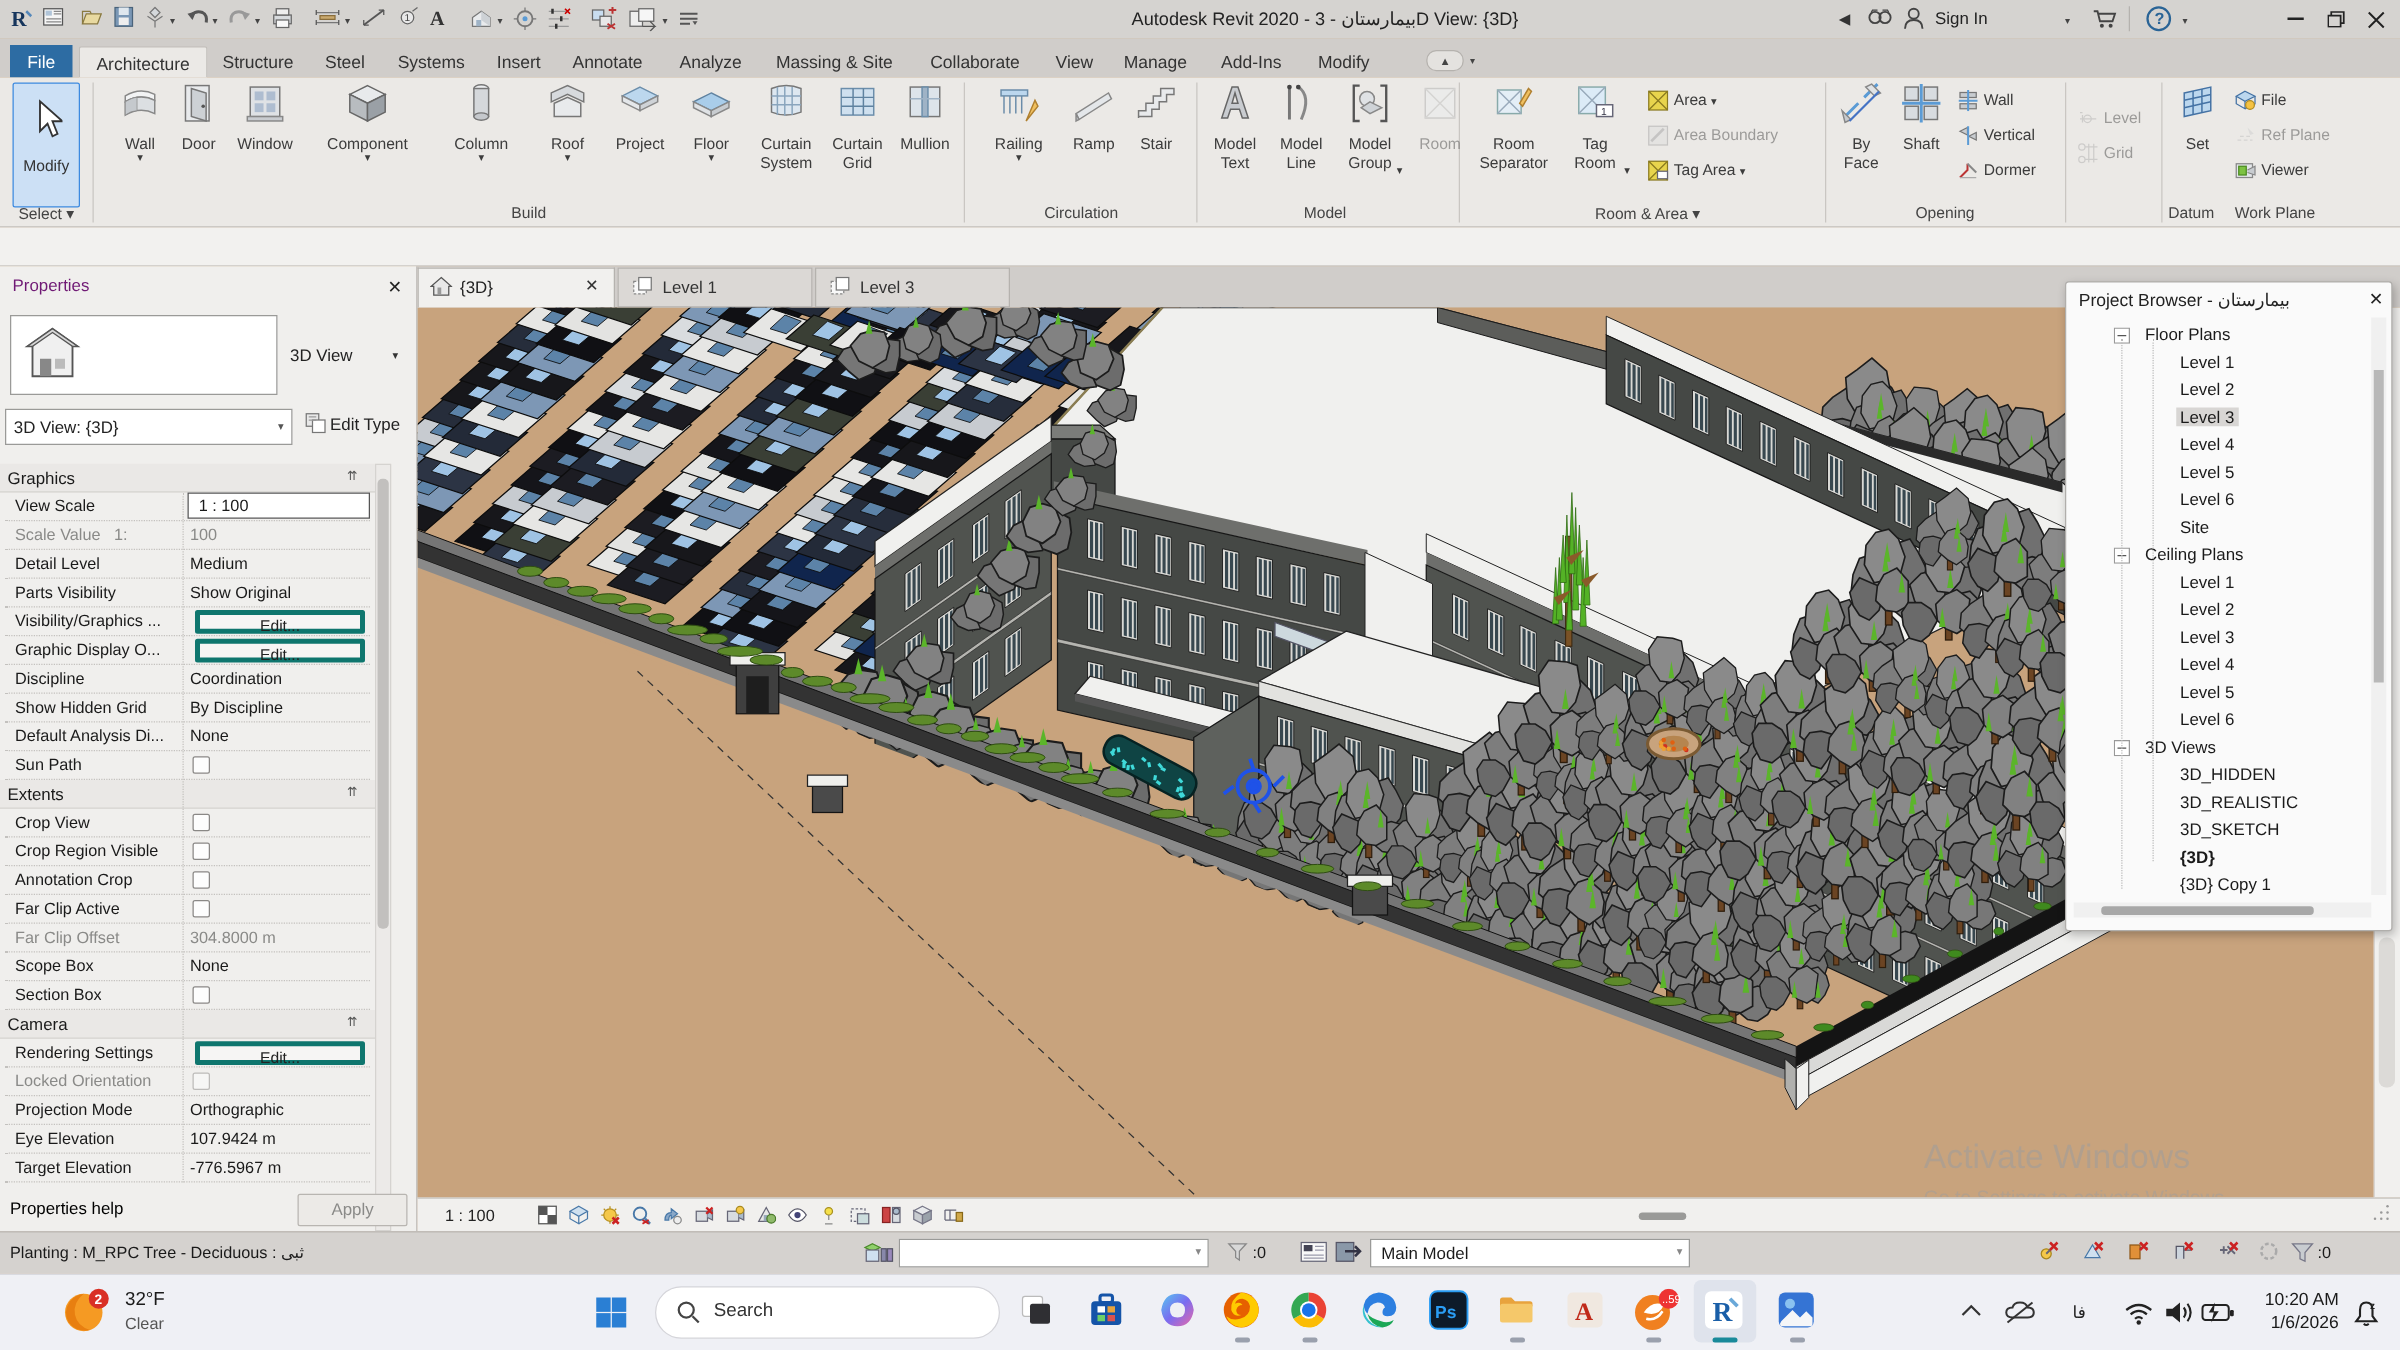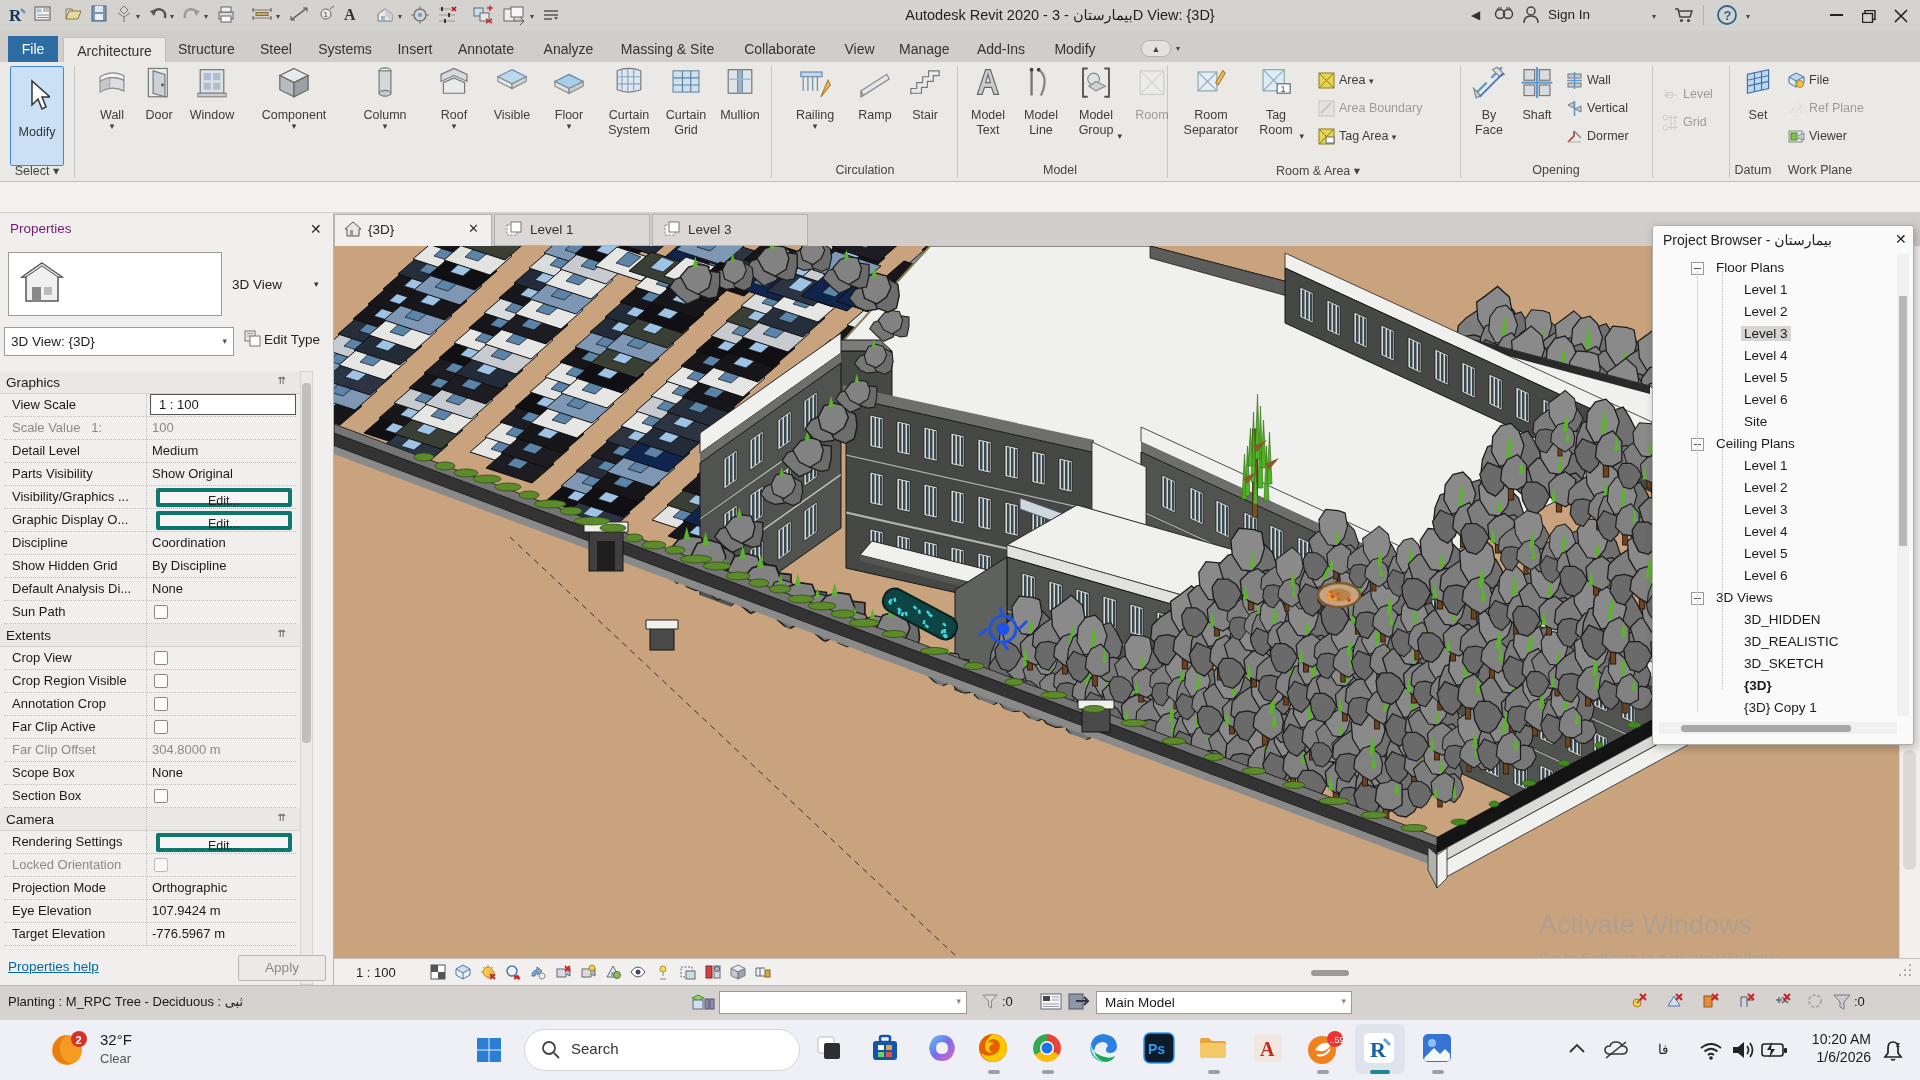--- a/index.html
+++ b/index.html
@@ -235,21 +235,21 @@
         </svg></div>
       <div class="rlab">Roof</div>
       <div class="rarr">▾</div>
     </div>
     <div class="rbtn" style="left:484px;width:56px;">
       <div class="ric"><svg width="30" height="30" viewBox="0 0 30 30">
           <polygon points="15,4 27,10 15,16 3,10" fill="#bcd7ee" stroke="#6c8eab"></polygon>
           <polygon points="3,10 15,16 15,20 3,14" fill="#e4e7ea" stroke="#888"></polygon>
           <polygon points="27,10 15,16 15,20 27,14" fill="#cfd3d7" stroke="#888"></polygon>
         </svg></div>
-      <div class="rlab">Visible</div>
+      <div class="rlab">Project</div>
     </div>
     <div class="rbtn" style="left:545px;width:48px;">
       <div class="ric"><svg width="30" height="30" viewBox="0 0 30 30">
           <polygon points="15,8 27,14 15,20 3,14" fill="#a9cdea" stroke="#5f82a0"></polygon>
           <polygon points="3,14 15,20 15,24 3,18" fill="#dfe2e5" stroke="#888"></polygon>
           <polygon points="27,14 15,20 15,24 27,18" fill="#c8ccd0" stroke="#888"></polygon>
         </svg></div>
       <div class="rlab">Floor</div>
       <div class="rarr">▾</div>
     </div>
@@ -268,20 +268,21 @@
       <div class="rlab">Curtain<br>Grid</div>
     </div>
     <div class="rbtn" style="left:713px;width:54px;">
       <div class="ric"><svg width="30" height="30" viewBox="0 0 30 30">
           <rect x="5" y="4" width="20" height="20" fill="#dde4ea" stroke="#777"></rect>
           <rect x="13" y="4" width="4" height="20" fill="#9fb3c6" stroke="#6c8eab"></rect>
           <path d="M5 12 L25 12" stroke="#9fb3c6"></path>
         </svg></div>
       <div class="rlab">Mullion</div>
     </div>
+    <div class="glabel" style="left:76px;width:694px;">Build</div>
     <div class="gdiv" style="left:771px;"></div>
     <div class="rbtn" style="left:786px;width:58px;">
       <div class="ric"><svg width="30" height="30" viewBox="0 0 30 30">
           <rect x="3" y="6" width="18" height="4" fill="#bcd7ee" stroke="#6a8ca9"></rect>
           <path d="M5 10 L5 22 M9 10 L9 22 M13 10 L13 22 M17 10 L17 22" stroke="#6a8ca9"></path>
           <path d="M20 27 L26 13 L28 17 Z" fill="#f0c060" stroke="#b08030"></path>
         </svg></div>
       <div class="rlab">Railing</div>
       <div class="rarr">▾</div>
     </div>
@@ -577,21 +578,21 @@
       <div class="plab" style="">Eye Elevation</div>
       <div class="pval" style="">107.9424 m</div>
     </div>
     <div class="prow" style="top:710px;">
       <div class="plab" style="">Target Elevation</div>
       <div class="pval" style="">-776.5967 m</div>
     </div>
     <div class="abs" style="left:146px;top:181px;width:1px;height:552px;border-left:1px dotted #c3c1be;"></div>
     <div class="abs" style="left:300px;top:158px;width:13px;height:614px;background:#eceae8;border:1px solid #d5d3d0;"></div>
     <div class="abs" style="left:302px;top:170px;width:9px;height:360px;background:#c2c0be;border-radius:4px;"></div>
-    <div class="abs" style="left:8px;top:746px;font-size:13.5px;color:#0369a1;text-decoration:underline;">Properties help</div>
+    <div class="abs" style="left:8px;top:746px;font-size:13.5px;color:#000000;">Properties help</div>
     <div class="abs" style="left:238px;top:742px;width:88px;height:26px;background:#eceae7;border:1px solid #b8b5b1;border-radius:2px;font-size:13.5px;color:#8a8a88;text-align:center;line-height:24px;">Apply</div>
   </div>
 <div id="viewtabs" class="abs">
     <div class="abs" style="left:0px;top:1px;width:158px;height:32px;background:#f1f0ee;border:1px solid #b5b2ae;border-bottom:none;"></div>
     <div class="abs" style="left:10px;top:7px;"><svg width="18" height="18" viewBox="0 0 18 18">
         <polygon points="9,2 17,9 15,9 15,16 3,16 3,9 1,9" fill="#e8e8e8" stroke="#555"></polygon>
         <rect x="6" y="10" width="3" height="6" fill="#999"></rect>
       </svg></div>
     <div class="abs" style="left:34px;top:9px;font-size:13.5px;color:#222;">{3D}</div>
     <div class="abs" style="left:134px;top:8px;font-size:13px;color:#333;">✕</div>

